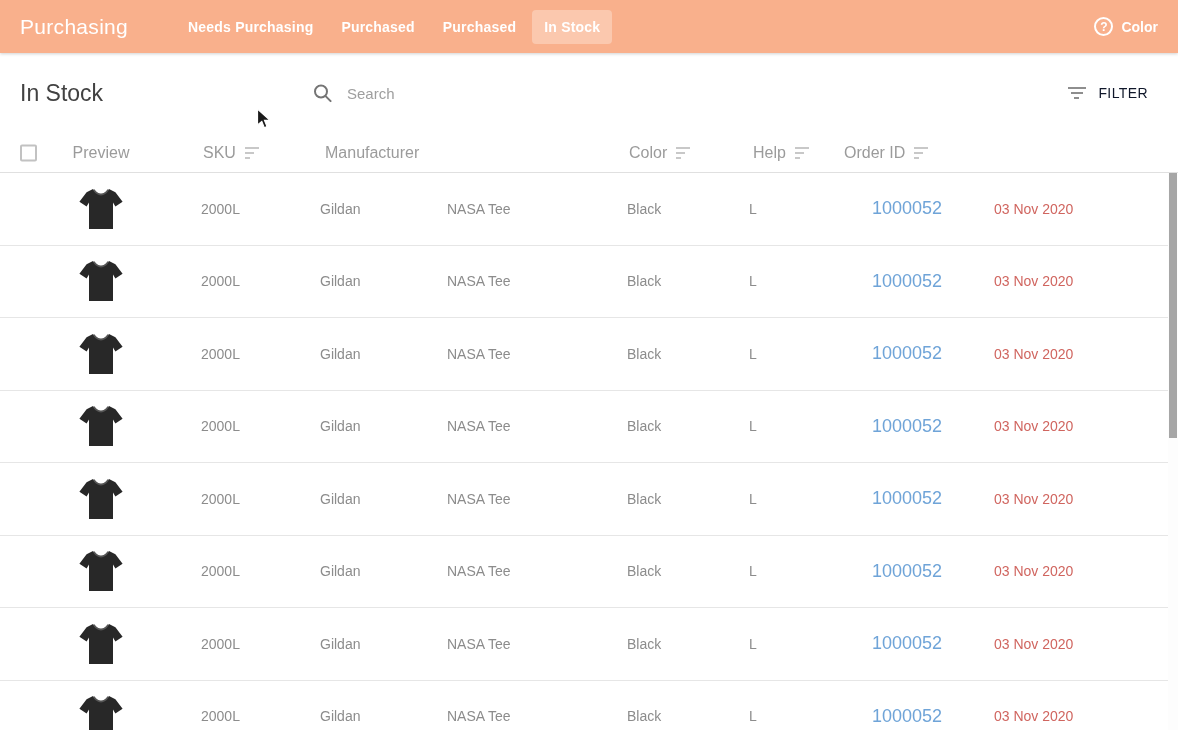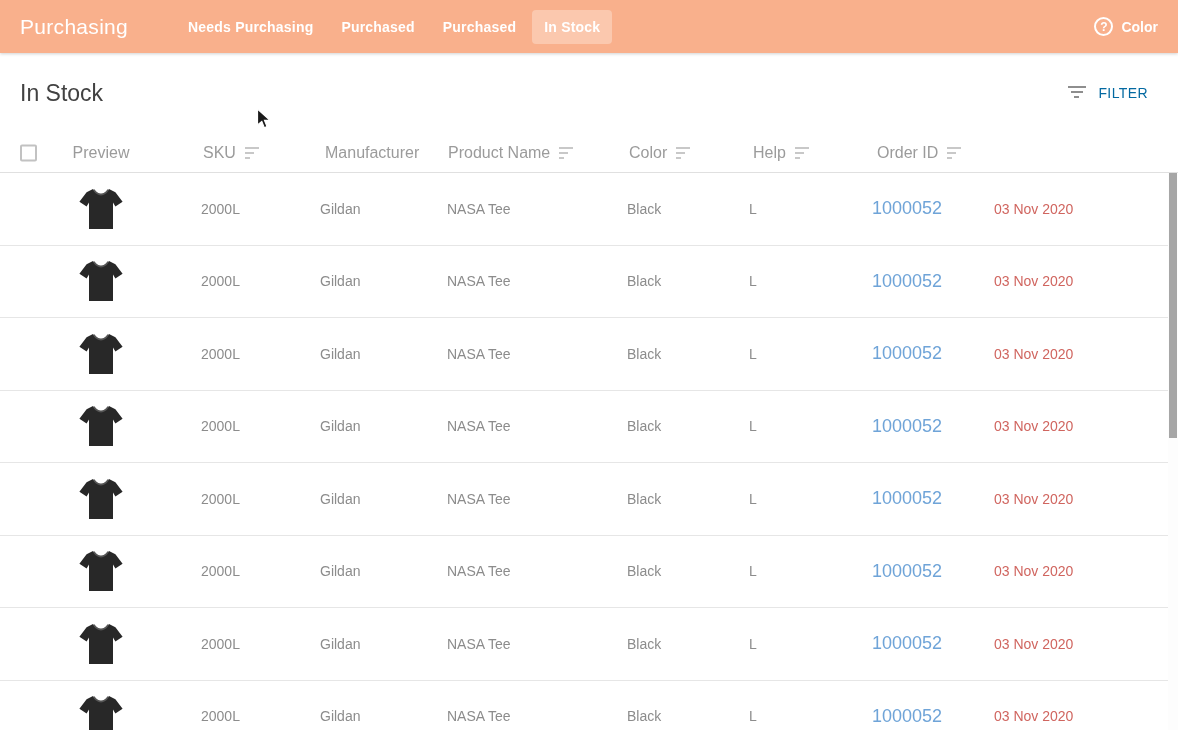--- a/index.html
+++ b/index.html
@@ -96,24 +96,24 @@
     font-size:15px;
     font-family:inherit;
     color:#616161;
     width:300px;
     background:transparent;
   }
   .search-input::placeholder{color:#9e9e9e;}
   .filter-btn{
     position:absolute;
     right:30px;top:50%;transform:translateY(-50%);
-    display:flex;align-items:flex-start;gap:12px;
+    display:flex;align-items:center;gap:12px;
     background:none;border:none;cursor:pointer;
     font-family:inherit;
-    color:#0369a1;
+    color:#0f172a;
     font-size:14px;
     font-weight:500;
     letter-spacing:.4px;
   }
 
   
   .thead{
     position:relative;
     height:40px;
     border-bottom:1px solid #e0e0e0;
@@ -202,20 +202,29 @@
   </button>
     </nav>
   <div class="help">
     <span class="help-circle">?</span>
     <span class="help-label">Color</span>
   </div>
 </header>
 
 <div class="toolbar">
   <h1 class="page-title">In Stock</h1>
+  <div class="search-wrap">
+    <span style="display:inline-flex;">
+      <svg width="19" height="19" viewBox="0 0 19 19">
+        <circle cx="8" cy="8" r="6" fill="none" stroke="#757575" stroke-width="2"></circle>
+        <line x1="12.6" y1="12.6" x2="17.6" y2="17.6" stroke="#757575" stroke-width="2" stroke-linecap="round"></line>
+      </svg>
+    </span>
+    <input class="search-input" type="text" placeholder="Search" style="">
+  </div>
   <button class="filter-btn">
     <span style="display:inline-flex;">
       <svg width="18" height="14" viewBox="0 0 18 14">
         <rect x="0" y="1" width="18" height="2" fill="#8e8e8e"></rect>
         <rect x="3" y="6" width="12" height="2" fill="#8e8e8e"></rect>
         <rect x="6" y="11" width="5" height="2" fill="#8e8e8e"></rect>
       </svg>
     </span>
     <span>FILTER</span>
   </button>
@@ -234,51 +243,41 @@
         <rect x="0" y="0" width="14" height="2" fill="#c8c8c8"></rect>
         <rect x="0" y="5" width="9" height="2" fill="#c8c8c8"></rect>
         <rect x="0" y="10" width="5" height="2" fill="#c8c8c8"></rect>
       </svg>
     </span>
   </div>
     <div class="col-head" style="left: 325px;">
     <span class="col-label">Manufacturer</span>
 
   </div>
-    <div class="col-head sortable" style="left: 448px;">
-    <span class="col-label">Product Name</span>
-    <span class="sort-icon">
-      <svg width="15" height="12" viewBox="0 0 15 12">
-        <rect x="0" y="0" width="14" height="2" fill="#c8c8c8"></rect>
-        <rect x="0" y="5" width="9" height="2" fill="#c8c8c8"></rect>
-        <rect x="0" y="10" width="5" height="2" fill="#c8c8c8"></rect>
-      </svg>
-    </span>
-  </div>
     <div class="col-head sortable" style="left: 629px;">
     <span class="col-label">Color</span>
     <span class="sort-icon">
       <svg width="15" height="12" viewBox="0 0 15 12">
         <rect x="0" y="0" width="14" height="2" fill="#c8c8c8"></rect>
         <rect x="0" y="5" width="9" height="2" fill="#c8c8c8"></rect>
         <rect x="0" y="10" width="5" height="2" fill="#c8c8c8"></rect>
       </svg>
     </span>
   </div>
     <div class="col-head sortable" style="left: 753px;">
     <span class="col-label">Help</span>
     <span class="sort-icon">
       <svg width="15" height="12" viewBox="0 0 15 12">
         <rect x="0" y="0" width="14" height="2" fill="#c8c8c8"></rect>
         <rect x="0" y="5" width="9" height="2" fill="#c8c8c8"></rect>
         <rect x="0" y="10" width="5" height="2" fill="#c8c8c8"></rect>
       </svg>
     </span>
   </div>
-    <div class="col-head sortable" style="left: 877px;">
+    <div class="col-head sortable" style="left: 844px;">
     <span class="col-label">Order ID</span>
     <span class="sort-icon">
       <svg width="15" height="12" viewBox="0 0 15 12">
         <rect x="0" y="0" width="14" height="2" fill="#c8c8c8"></rect>
         <rect x="0" y="5" width="9" height="2" fill="#c8c8c8"></rect>
         <rect x="0" y="10" width="5" height="2" fill="#c8c8c8"></rect>
       </svg>
     </span>
   </div>
   </div>

